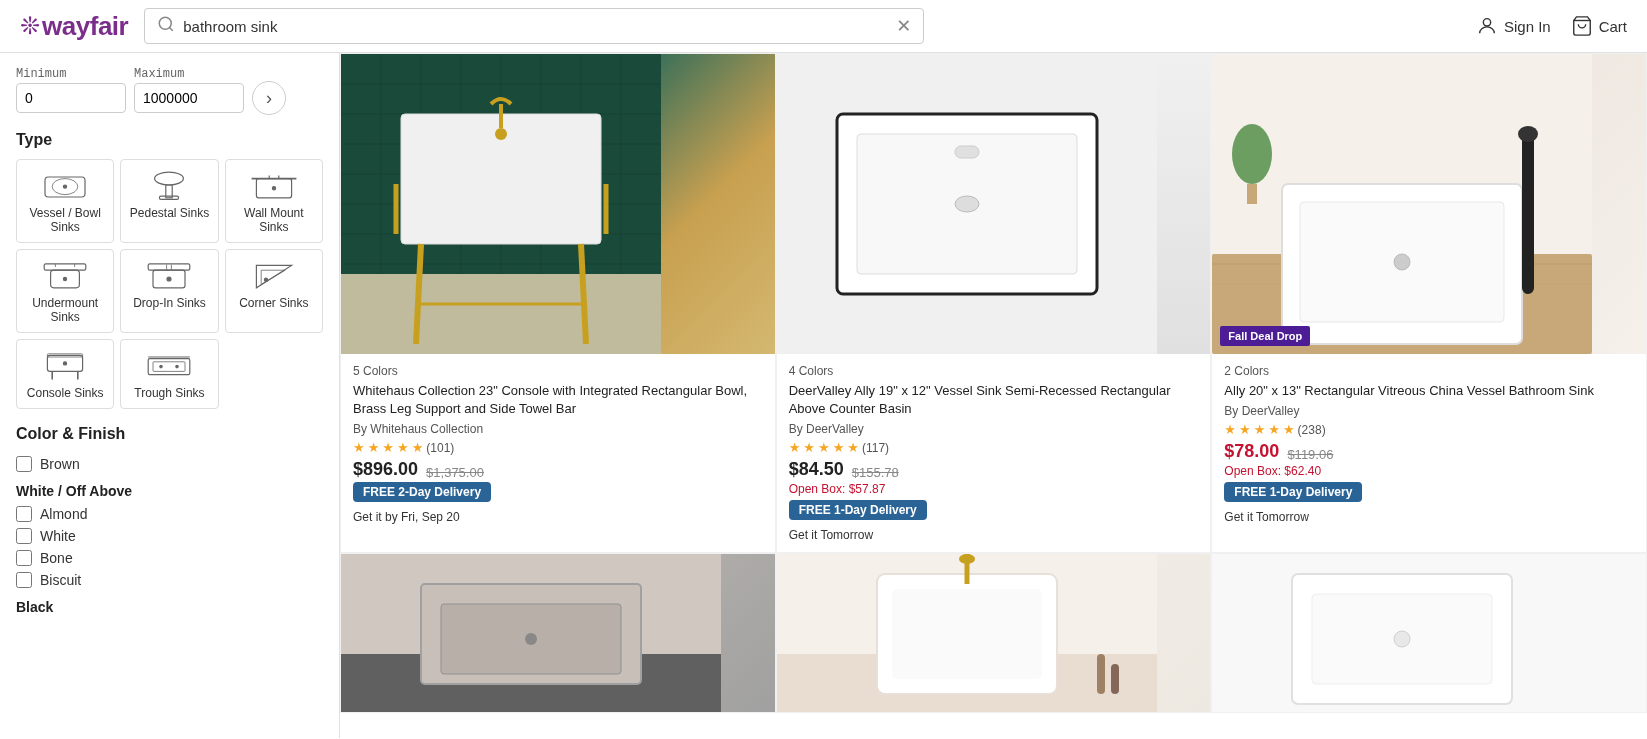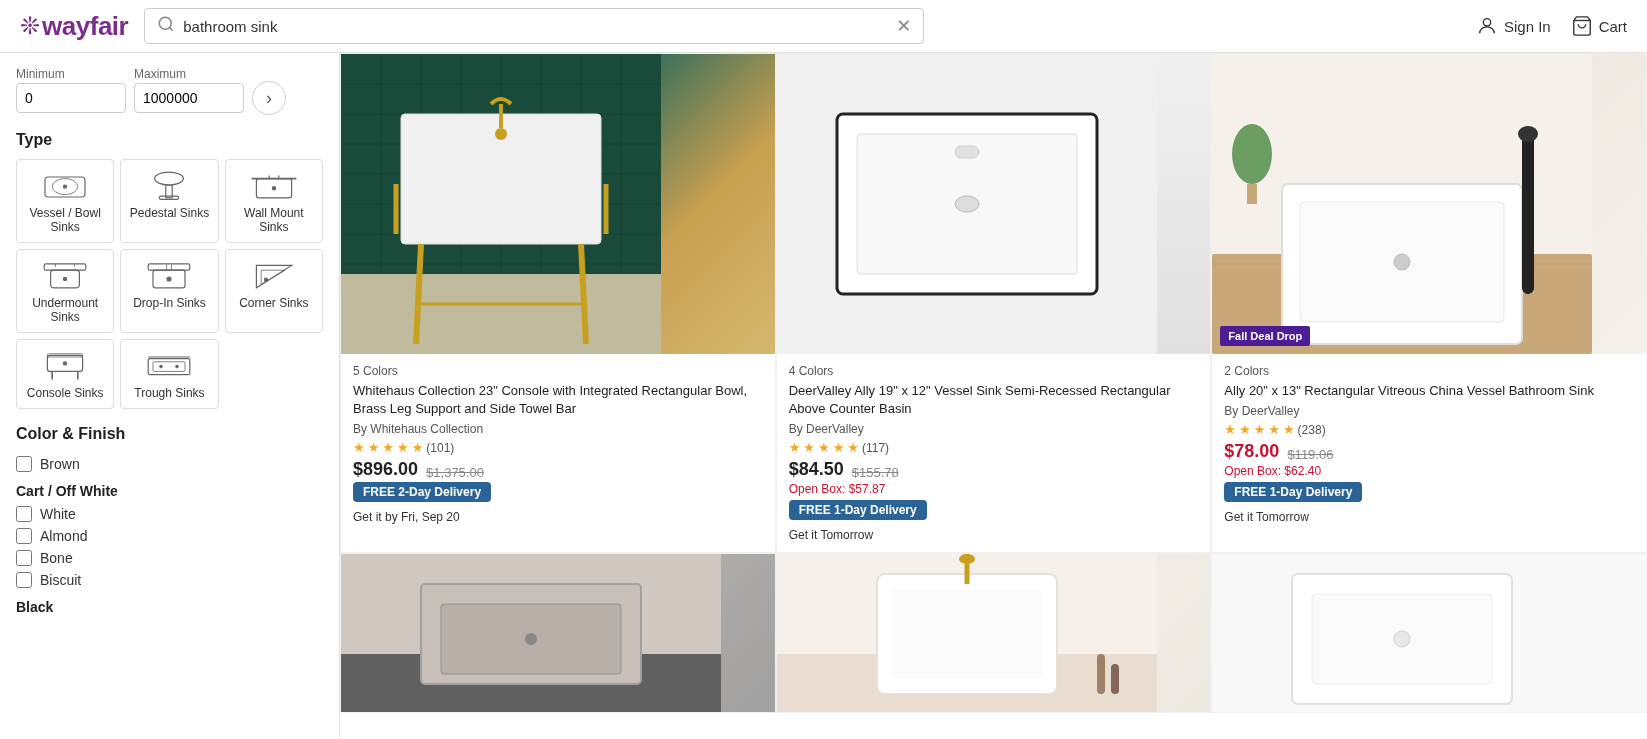--- a/index.html
+++ b/index.html
@@ -78,20 +78,21 @@
       margin-bottom: 16px;
     }
     .price-input-wrap {
       display: flex;
       flex-direction: column;
       gap: 2px;
     }
     .price-label {
       font-size: 12px;
       color: #666;
+      font-family: Liberation Mono, monospace;
     }
     .price-input {
       border: 1px solid #ccc;
       border-radius: 4px;
       padding: 6px 8px;
       width: 110px;
       font-size: 14px;
     }
     .price-arrow-btn {
       background: #fff;
@@ -457,28 +458,28 @@
     </div>
 
     <div class="color-section">
       <div class="section-title">Color &amp; Finish</div>
 
       <div class="checkbox-item">
         <input type="checkbox" style="">
         <span>Brown</span>
       </div>
 
-      <div class="color-group-title">Cart / Off White</div>
+      <div class="color-group-title">White / Off Above</div>
+      <div class="checkbox-item">
+        <input type="checkbox" style="">
+        <span>Almond</span>
+      </div>
       <div class="checkbox-item">
         <input type="checkbox" style="">
         <span>White</span>
-      </div>
-      <div class="checkbox-item">
-        <input type="checkbox" style="">
-        <span>Almond</span>
       </div>
       <div class="checkbox-item">
         <input type="checkbox" style="">
         <span>Bone</span>
       </div>
       <div class="checkbox-item">
         <input type="checkbox" style="">
         <span>Biscuit</span>
       </div>
 

